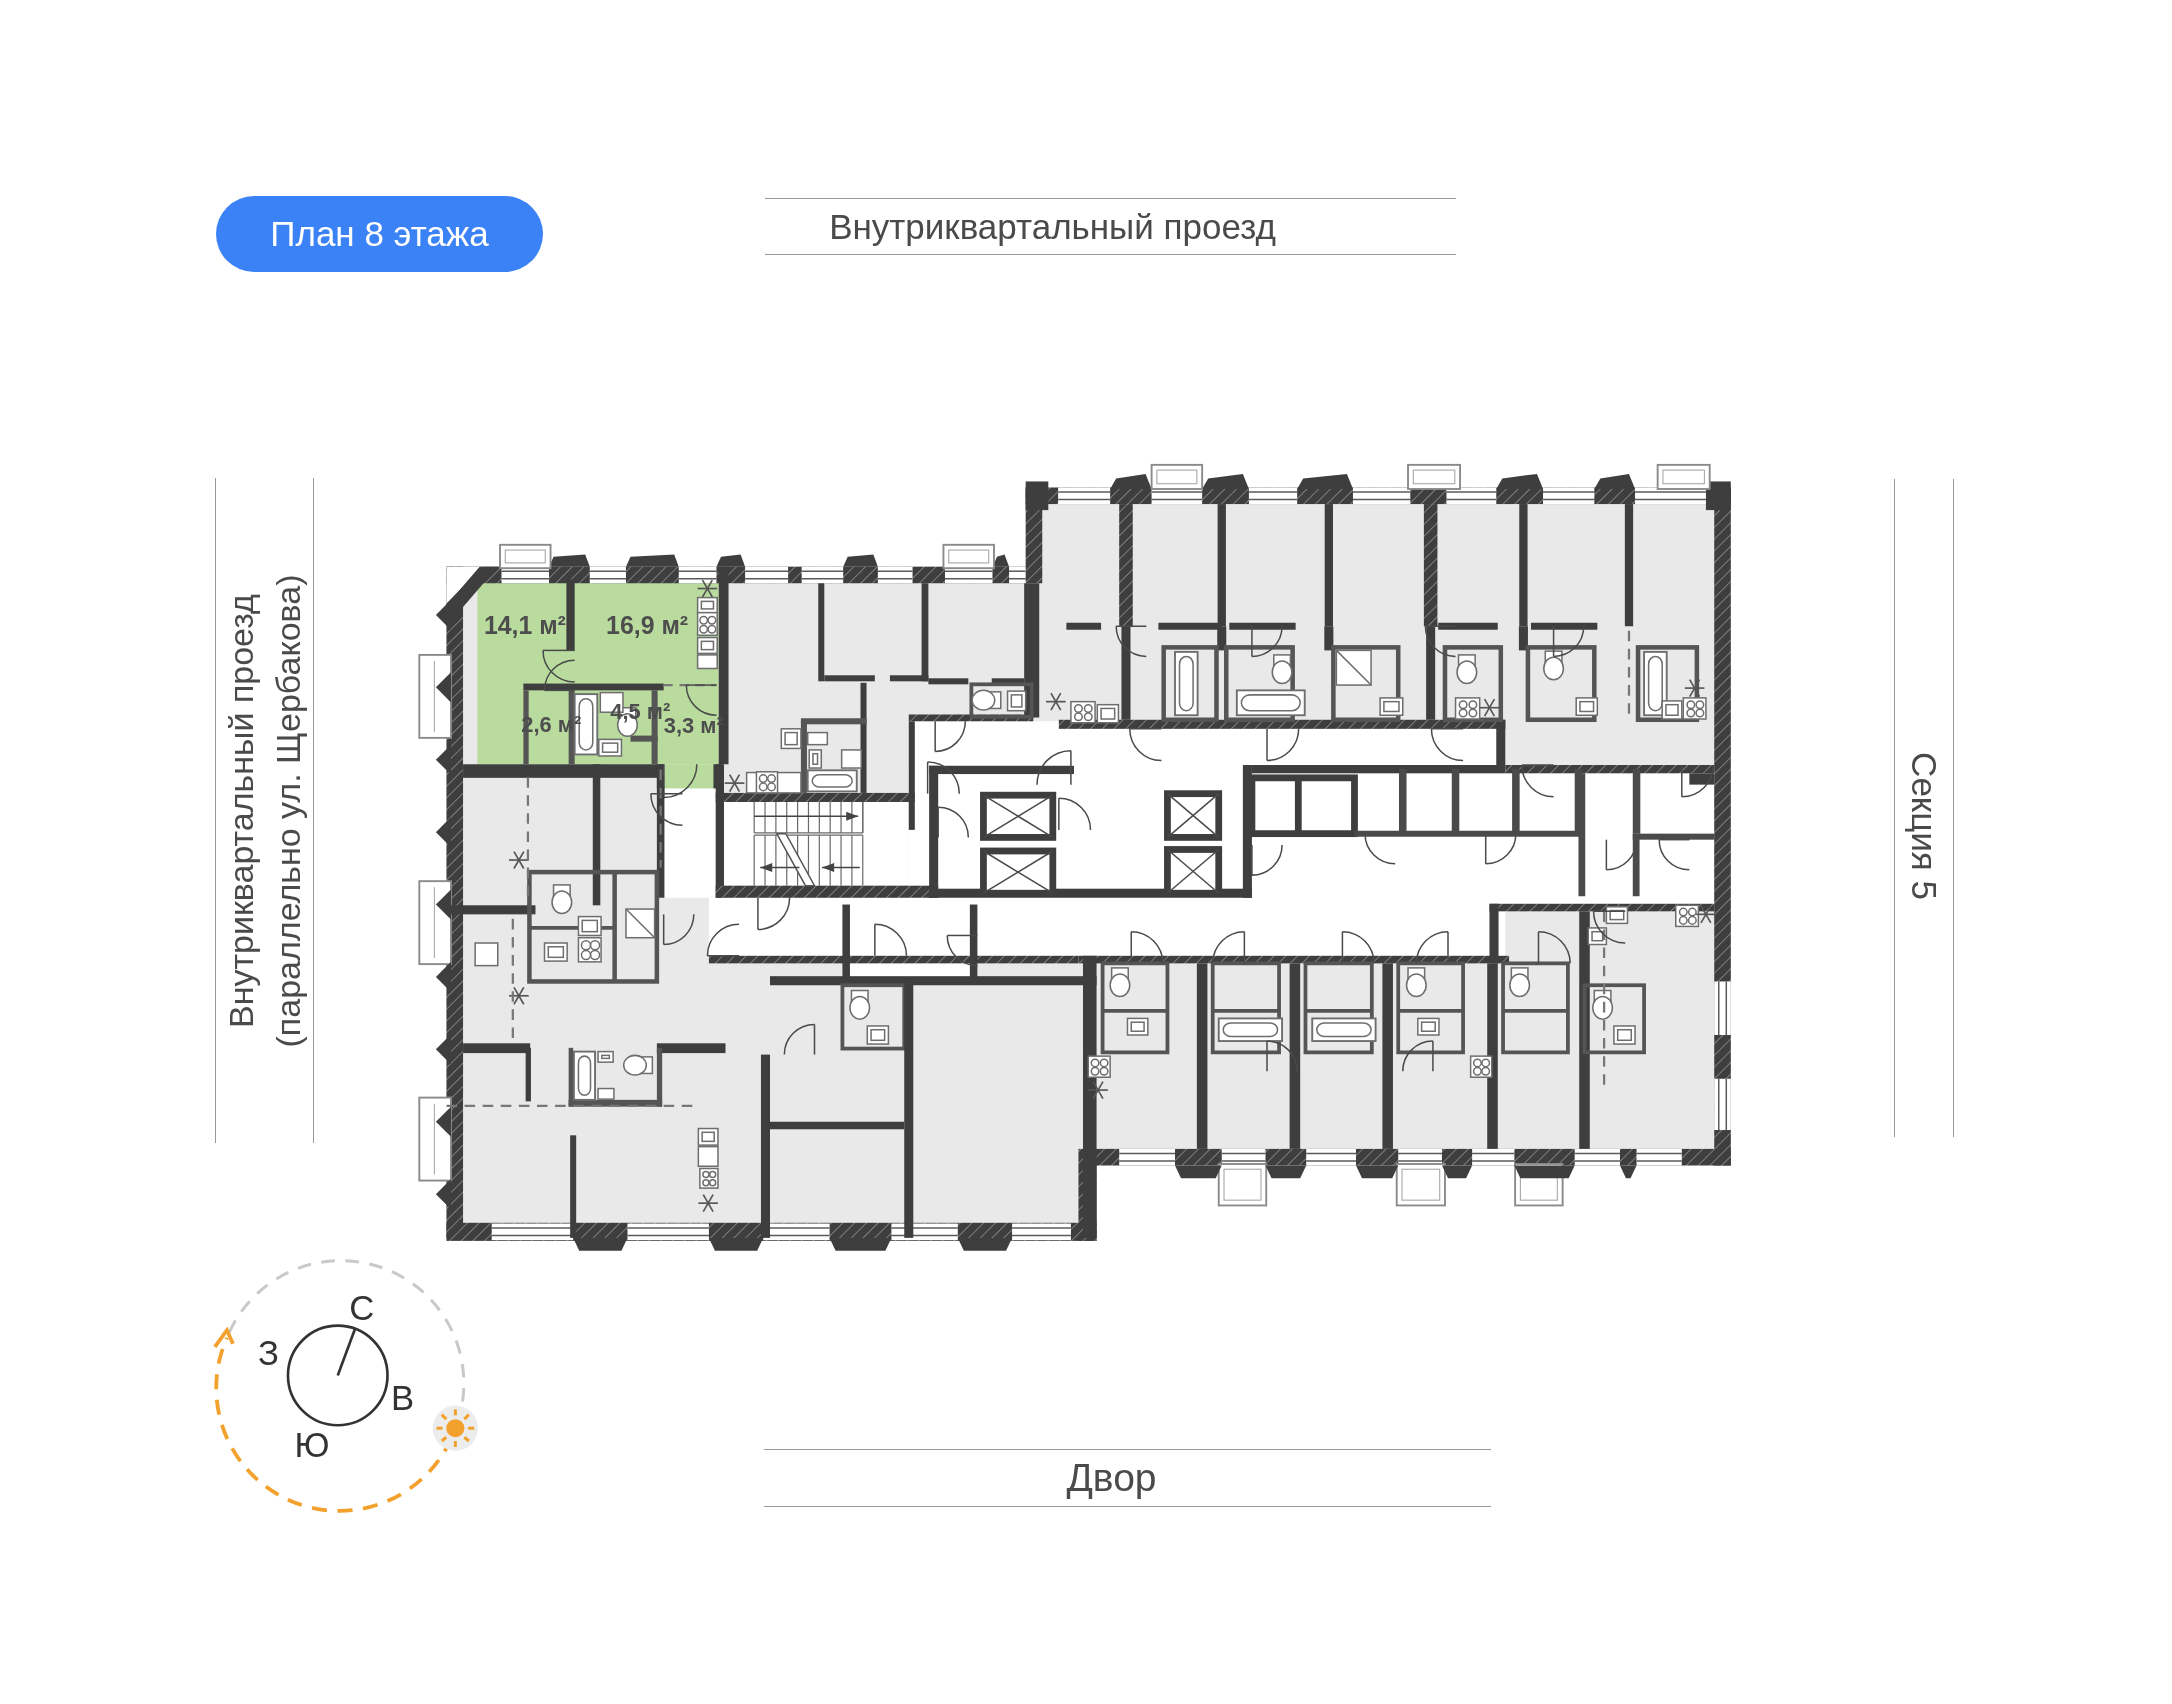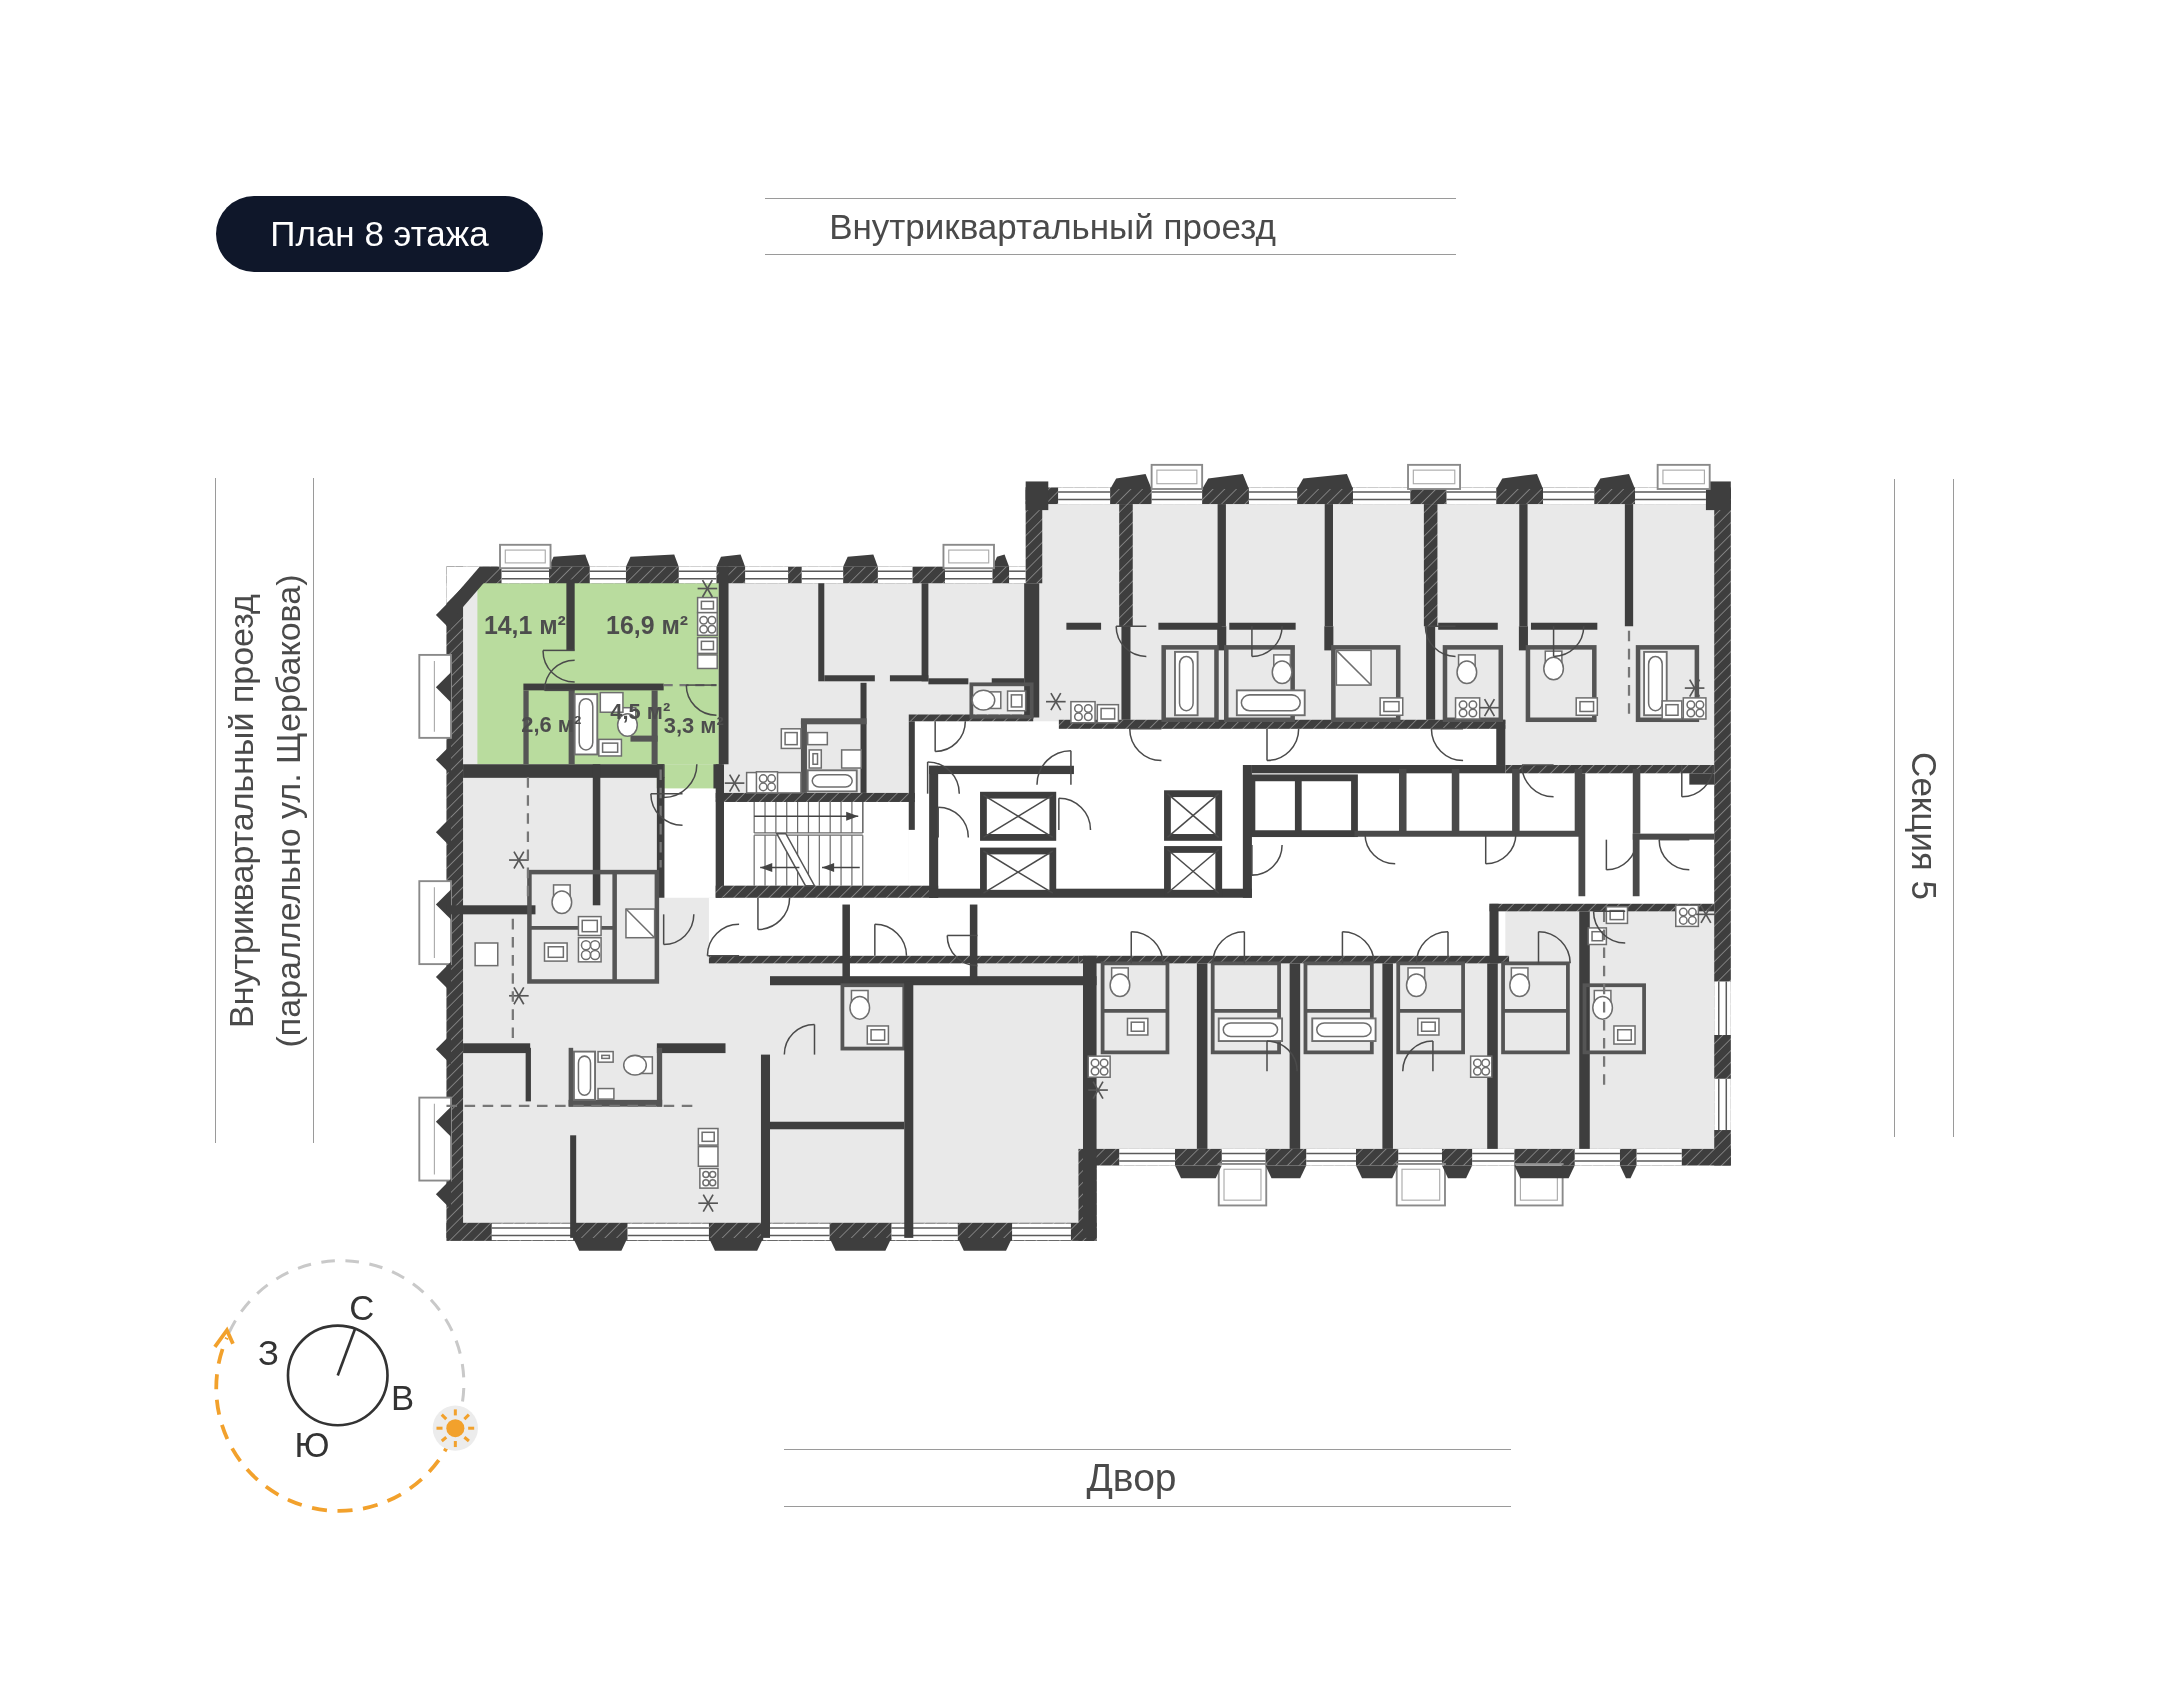--- a/index.html
+++ b/index.html
@@ -1,22 +1,22 @@
 <!DOCTYPE html>
 <html lang="ru" style="font-size:12px"><head><meta charset="utf-8">
 <style>
   html,body{margin:0;padding:0;background:#fff;width:2172px;height:1705px;overflow:hidden;}
   *{box-sizing:border-box;}
   body{font-family:"Liberation Sans", sans-serif;position:relative;}
-  .badge{position:absolute;left:216px;top:196px;width:327px;height:76px;background:#0f172a;border-radius:38px;
+  .badge{position:absolute;left:216px;top:196px;width:327px;height:76px;background:#3b82f6;border-radius:38px;
     color:#fff;font-size:35px;display:flex;align-items:center;justify-content:center;}
   .toplabel{position:absolute;left:765px;top:198px;width:691px;height:57px;border-top:1.5px solid #9a9a9a;border-bottom:1.5px solid #9a9a9a;
     color:#4a4a4a;font-size:35px;display:flex;align-items:center;justify-content:center;}
   .toplabel span{transform:translateX(-58px);}
-  .bottomlabel{position:absolute;left:784px;top:1449px;width:727px;height:58px;border-top:1.5px solid #9a9a9a;border-bottom:1.5px solid #9a9a9a;
+  .bottomlabel{position:absolute;left:764px;top:1449px;width:727px;height:58px;border-top:1.5px solid #9a9a9a;border-bottom:1.5px solid #9a9a9a;
     color:#4a4a4a;font-size:39px;display:flex;align-items:center;justify-content:center;}
   .bottomlabel span{transform:translateX(-16px);}
   .leftlabel{position:absolute;left:215px;top:478px;width:99px;height:665px;border-left:1.5px solid #9a9a9a;border-right:1.5px solid #9a9a9a;}
   .leftlabel .t{position:absolute;left:50%;top:50%;transform:translate(-50%,-50%) rotate(-90deg);white-space:nowrap;
     color:#4a4a4a;font-size:34px;text-align:center;line-height:1.38;}
   .rightlabel{position:absolute;left:1894px;top:479px;width:60px;height:658px;border-left:1.5px solid #9a9a9a;border-right:1.5px solid #9a9a9a;}
   .rightlabel .t{position:absolute;left:50%;top:50%;transform:translate(-50%,calc(-50% + 18px)) rotate(90deg);white-space:nowrap;
     color:#4a4a4a;font-size:35px;}
   .plan{position:absolute;left:0;top:0;}
   .compass{position:absolute;left:144px;top:1190px;}

